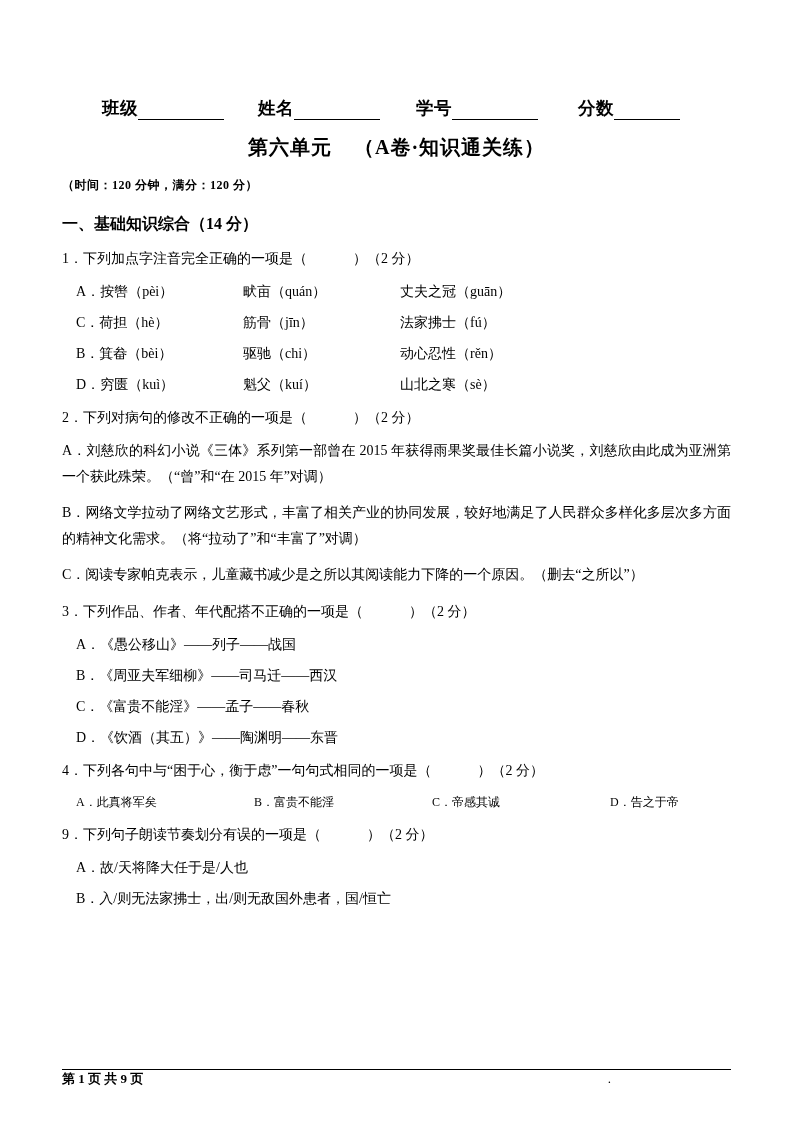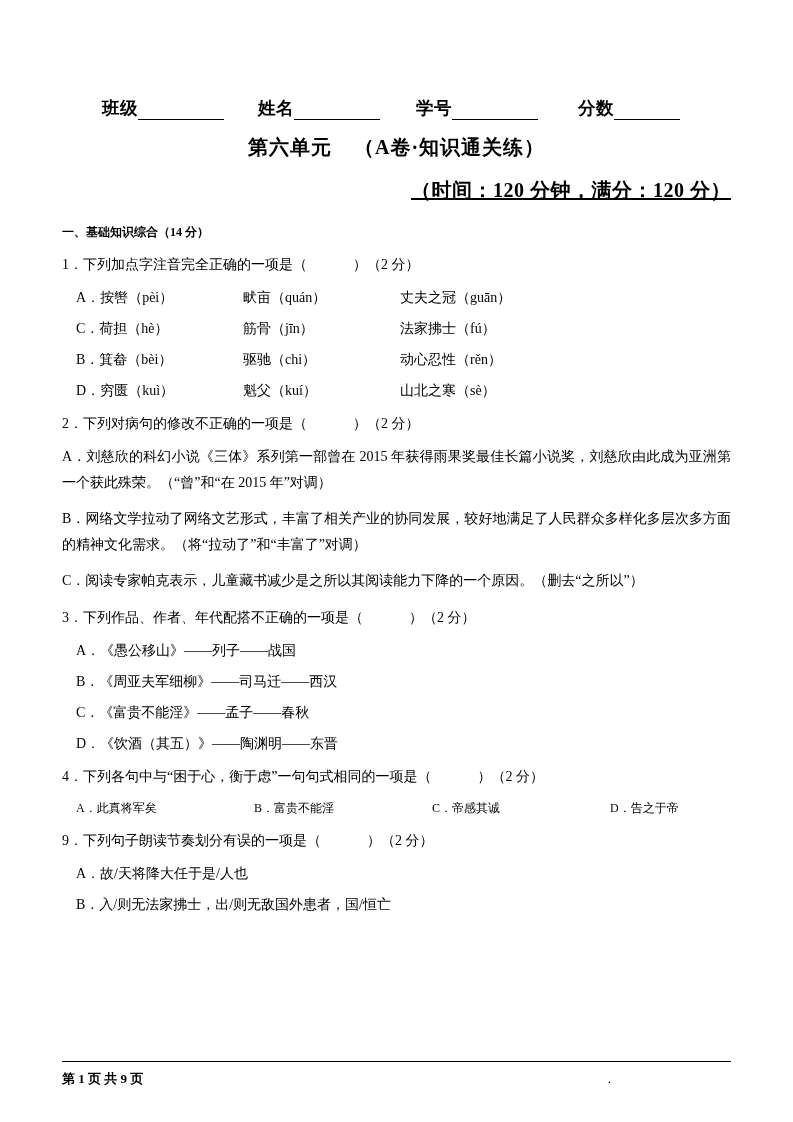--- a/index.html
+++ b/index.html
@@ -53,31 +53,30 @@
   
   .doc-title {
     text-align: center;
     font-size: 20px;
     font-weight: bold;
     margin: 14px 0 0 0;
     letter-spacing: 1px;
   }
   .doc-title .sp { display: inline-block; width: 22px; }
   .doc-sub {
-    text-align: right;
-    font-size: 20px;
+    text-align: left;
+    font-size: 12px;
     font-weight: bold;
     margin: 16px 0 0 0;
     letter-spacing: 0.5px;
-    text-decoration: underline;
   }
 
   
   .section-head {
-    font-size: 12px;
+    font-size: 16px;
     font-weight: bold;
     margin: 20px 0 0 0;
   }
   .q {
     font-size: 14px;
     margin: 13px 0 0 0;
     line-height: 1.55;
   }
   .para {
     font-size: 14px;
@@ -113,21 +112,21 @@
   .opt-row4 .q3 { width: 150px; }
   .blankspace { display: inline-block; width: 46px; }
 
   
   .footer {
     position: absolute;
     left: 62px;
     right: 62px;
     bottom: 34px;
     border-top: 1px solid #000;
-    padding-top: 8px;
+    padding-top: 0;
     display: flex;
     justify-content: space-between;
     align-items: center;
     font-size: 13px;
     font-weight: bold;
   }
   .footer .dot {
     font-weight: normal;
     font-size: 13px;
     padding-right: 120px;

